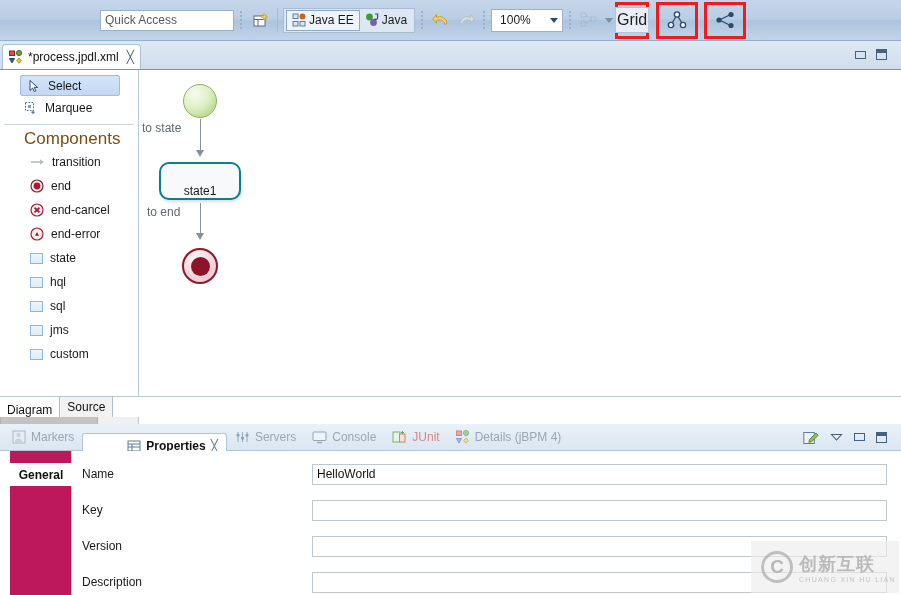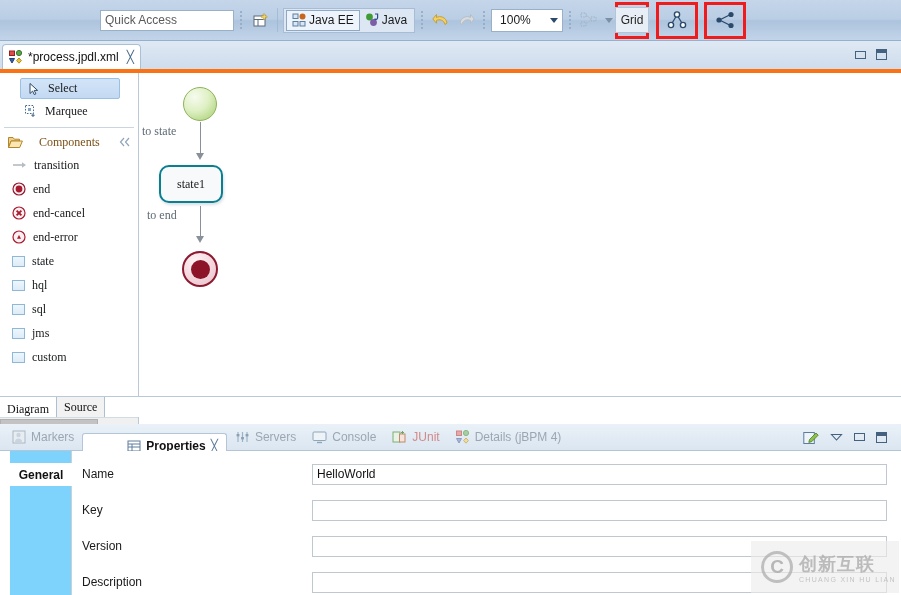--- a/index.html
+++ b/index.html
@@ -61,21 +61,21 @@
     width: 0; height: 0;
     border-left: 4px solid transparent; border-right: 4px solid transparent;
     border-top: 5px solid #2b4a6b;
   }
   .caret-dn.dim { border-top-color: #7d8fa3; }
 
   .grid-btn {
     height: 26px; min-width: 34px;
     background: #e8eef6; border: 1px solid #b3c5d8;
     display: flex; align-items: center; justify-content: center;
-    font-size: 12px; color: #1f1f1f;
+    font-size: 16px; color: #1f1f1f;
     padding: 0 4px; overflow: hidden; white-space: nowrap;
   }
   .redbox {
     border: 3px solid #ee1c1c;
     display: flex; align-items: center; justify-content: center;
   }
   .redbox.b1 { width: 34px; height: 37px; margin-left: 2px; }
   .redbox.b2 { width: 42px; height: 37px; margin-left: 7px; }
   .redbox.b3 { width: 42px; height: 37px; margin-left: 6px; }
 
@@ -100,21 +100,21 @@
   .etab .close-x { color: #4b6b8a; font-size: 12px; margin-left: 3px; }
   .panel-ctl {
     position: absolute; top: 8px; display: flex; gap: 10px; align-items: center;
   }
   .ic-min-box { width: 11px; height: 8px; border: 1px solid #44617f; }
   .ic-max { width: 11px; height: 11px; border: 1px solid #44617f; }
   .ic-max::before { content:''; display:block; height:3px; background:#44617f; }
 
   .editor-body {
     position: absolute; left: 0; top: 28px; width: 901px; height: 348px;
-    background: #ffffff; border-top: 4px solid #f97316; font-family: Liberation Serif, serif;
+    background: #ffffff; border-top: 1px solid #f97316;
   }
   
   .palette {
     position: absolute; left: 0; top: 0; width: 139px; height: 356px;
     background: #ffffff;
     border-right: 1px solid #b9c9d8;
     overflow: hidden;
   }
   .pal-item {
     height: 24px; display: flex; align-items: center; gap: 7px;
@@ -122,24 +122,24 @@
   }
   .pal-item.selected {
     background: linear-gradient(to bottom,#d3e4f7,#c3d9f2);
     border: 1px solid #9cc0e4;
     margin: 0 18px 0 20px; padding-left: 2px; border-radius: 2px;
     height: 21px;
   }
   .pal-sep { height: 1px; background: #c9d5e0; margin: 4px 4px 3px 4px; }
   .pal-header {
     height: 22px; display: flex; align-items: center; gap: 16px;
-    padding: 0 6px 0 8px; color: #8a5a18; font-size: 12px;
+    padding: 0 6px 0 8px; color: #8a5a18; font-size: 17px;
   }
   .pal-header .hdr-label { flex: 1; color: #7a4f16; }
-  .pal-child { padding-left: 12px; }
+  .pal-child { padding-left: 30px; }
 
   .dot { width: 13px; height: 13px; border-radius: 50%; display:inline-block; }
   .dot.start { background: radial-gradient(circle at 35% 30%, #f2f9ea, #cfe6a8 70%, #9dc464); border:1px solid #86ad51; }
   .sq-node {
     width: 13px; height: 11px; background: linear-gradient(to bottom,#eef6fd,#dcecf8);
     border: 1px solid #8fb8d8;
   }
 
   .pal-scroll-h {
     position: absolute; left: 0; bottom: 0; width: 139px; height: 12px;
@@ -169,23 +169,23 @@
   .btab.active { background: #ffffff; font-weight: normal; align-items: flex-end; }
   .btab.inactive { background: #f2f2f2; }
 
   
   .n-start {
     position: absolute; width: 34px; height: 34px; border-radius: 50%;
     background: radial-gradient(circle at 34% 28%, #f6fbef 0%, #dff0c4 45%, #b9d98c 80%, #9cc468 100%);
     border: 1px solid #8db35a;
   }
   .n-state {
-    position: absolute; width: 64px; height: 38px; border-radius: 10px;
+    position: absolute; width: 82px; height: 38px; border-radius: 10px;
     background: #f7f9fb; border: 2px solid #0a7f8f;
-    display: flex; align-items: center; justify-content: center;
+    display: flex; align-items: flex-end; justify-content: center;
     font-size: 12px; color: #16181a;
     box-shadow: 1px 2px 3px rgba(120,140,160,.28);
   }
   .n-end-outer {
     position: absolute; width: 36px; height: 36px; border-radius: 50%;
     background: radial-gradient(circle at 36% 26%, #fdf3f5 0%, #f3d6dd 55%, #e7bfc9 100%);
     border: 2px solid #8d1930;
     display: flex; align-items: center; justify-content: center;
   }
   .n-end-inner { width: 19px; height: 19px; border-radius: 50%; background: #8c1328; }
@@ -218,21 +218,21 @@
     border-radius: 3px 3px 0 0; margin-top: 17px; padding-left: 44px;
   }
   .ptab .close-x { color: #5a7a99; font-weight: normal; }
 
   .prop-body {
     position: absolute; left: 0; top: 27px; width: 901px; height: 144px;
     background: #ffffff;
   }
   .prop-left {
     position: absolute; left: 10px; top: 0px; width: 62px; height: 144px;
-    background: #7dd3fc; border-right: 1px solid #cfcfcf;
+    background: #be185d; border-right: 1px solid #cfcfcf;
   }
   .prop-left .sel-tab {
     position: absolute; left: 0; top: 12px; width: 62px; height: 23px;
     background: #ffffff;
     display: flex; align-items: center; justify-content: center;
     font-size: 12px; font-weight: bold; color: #111;
   }
   .form-row { position: absolute; left: 82px; width: 805px; height: 22px; display: flex; align-items: center; }
   .form-label { width: 230px; font-size: 12px; color: #1a1a1a; }
   .form-input {

